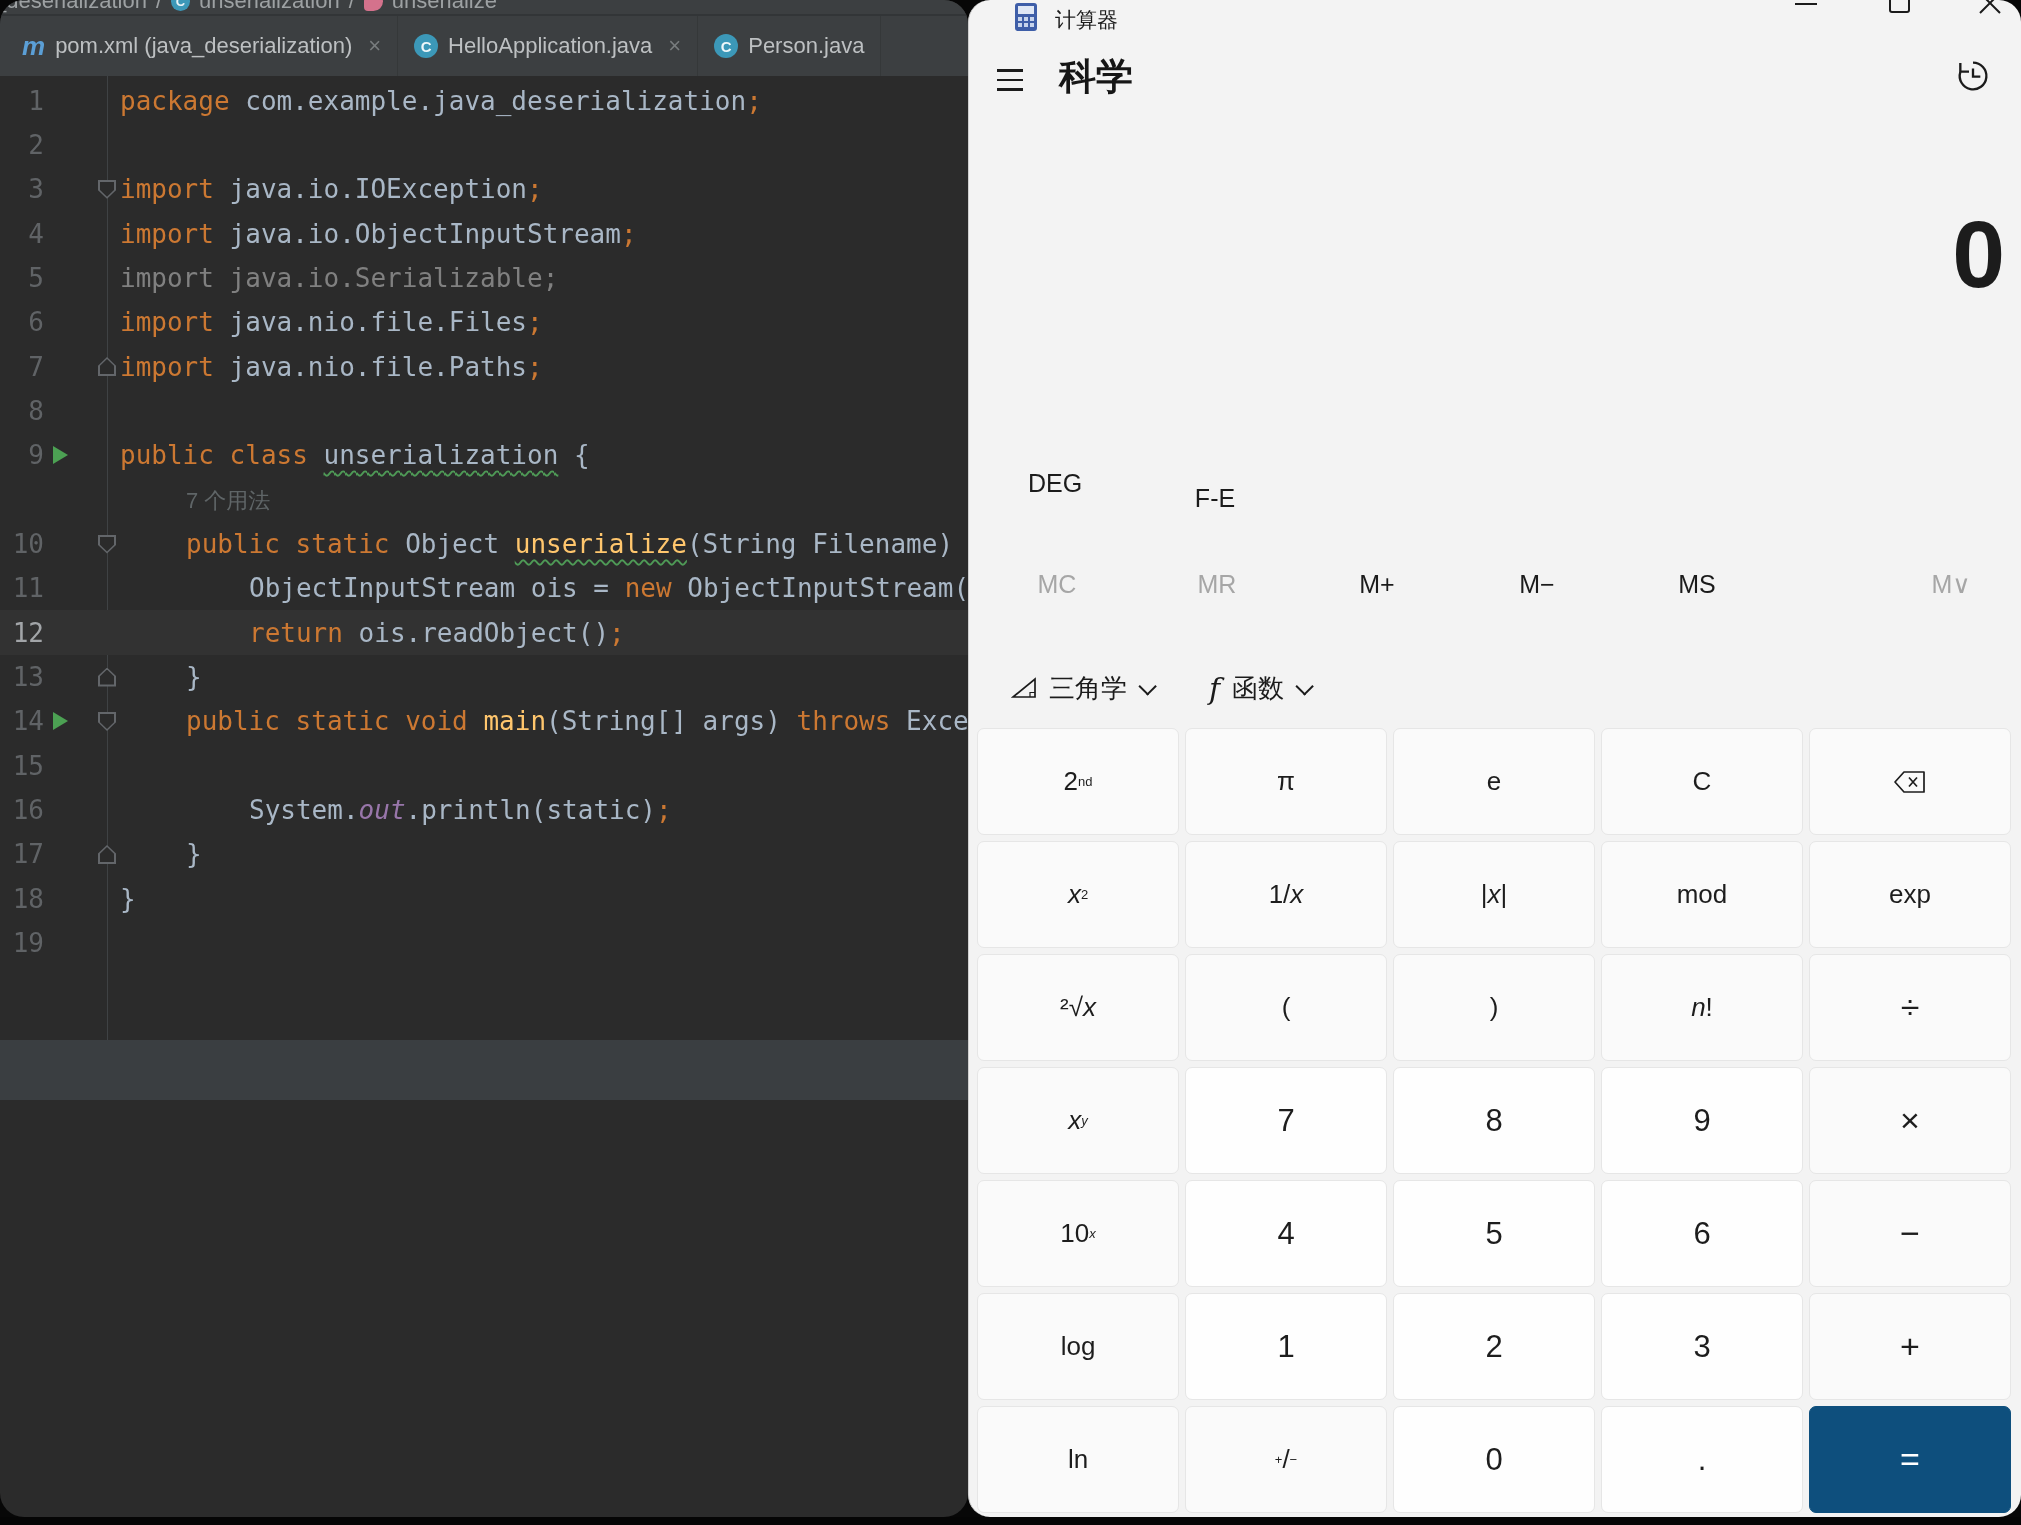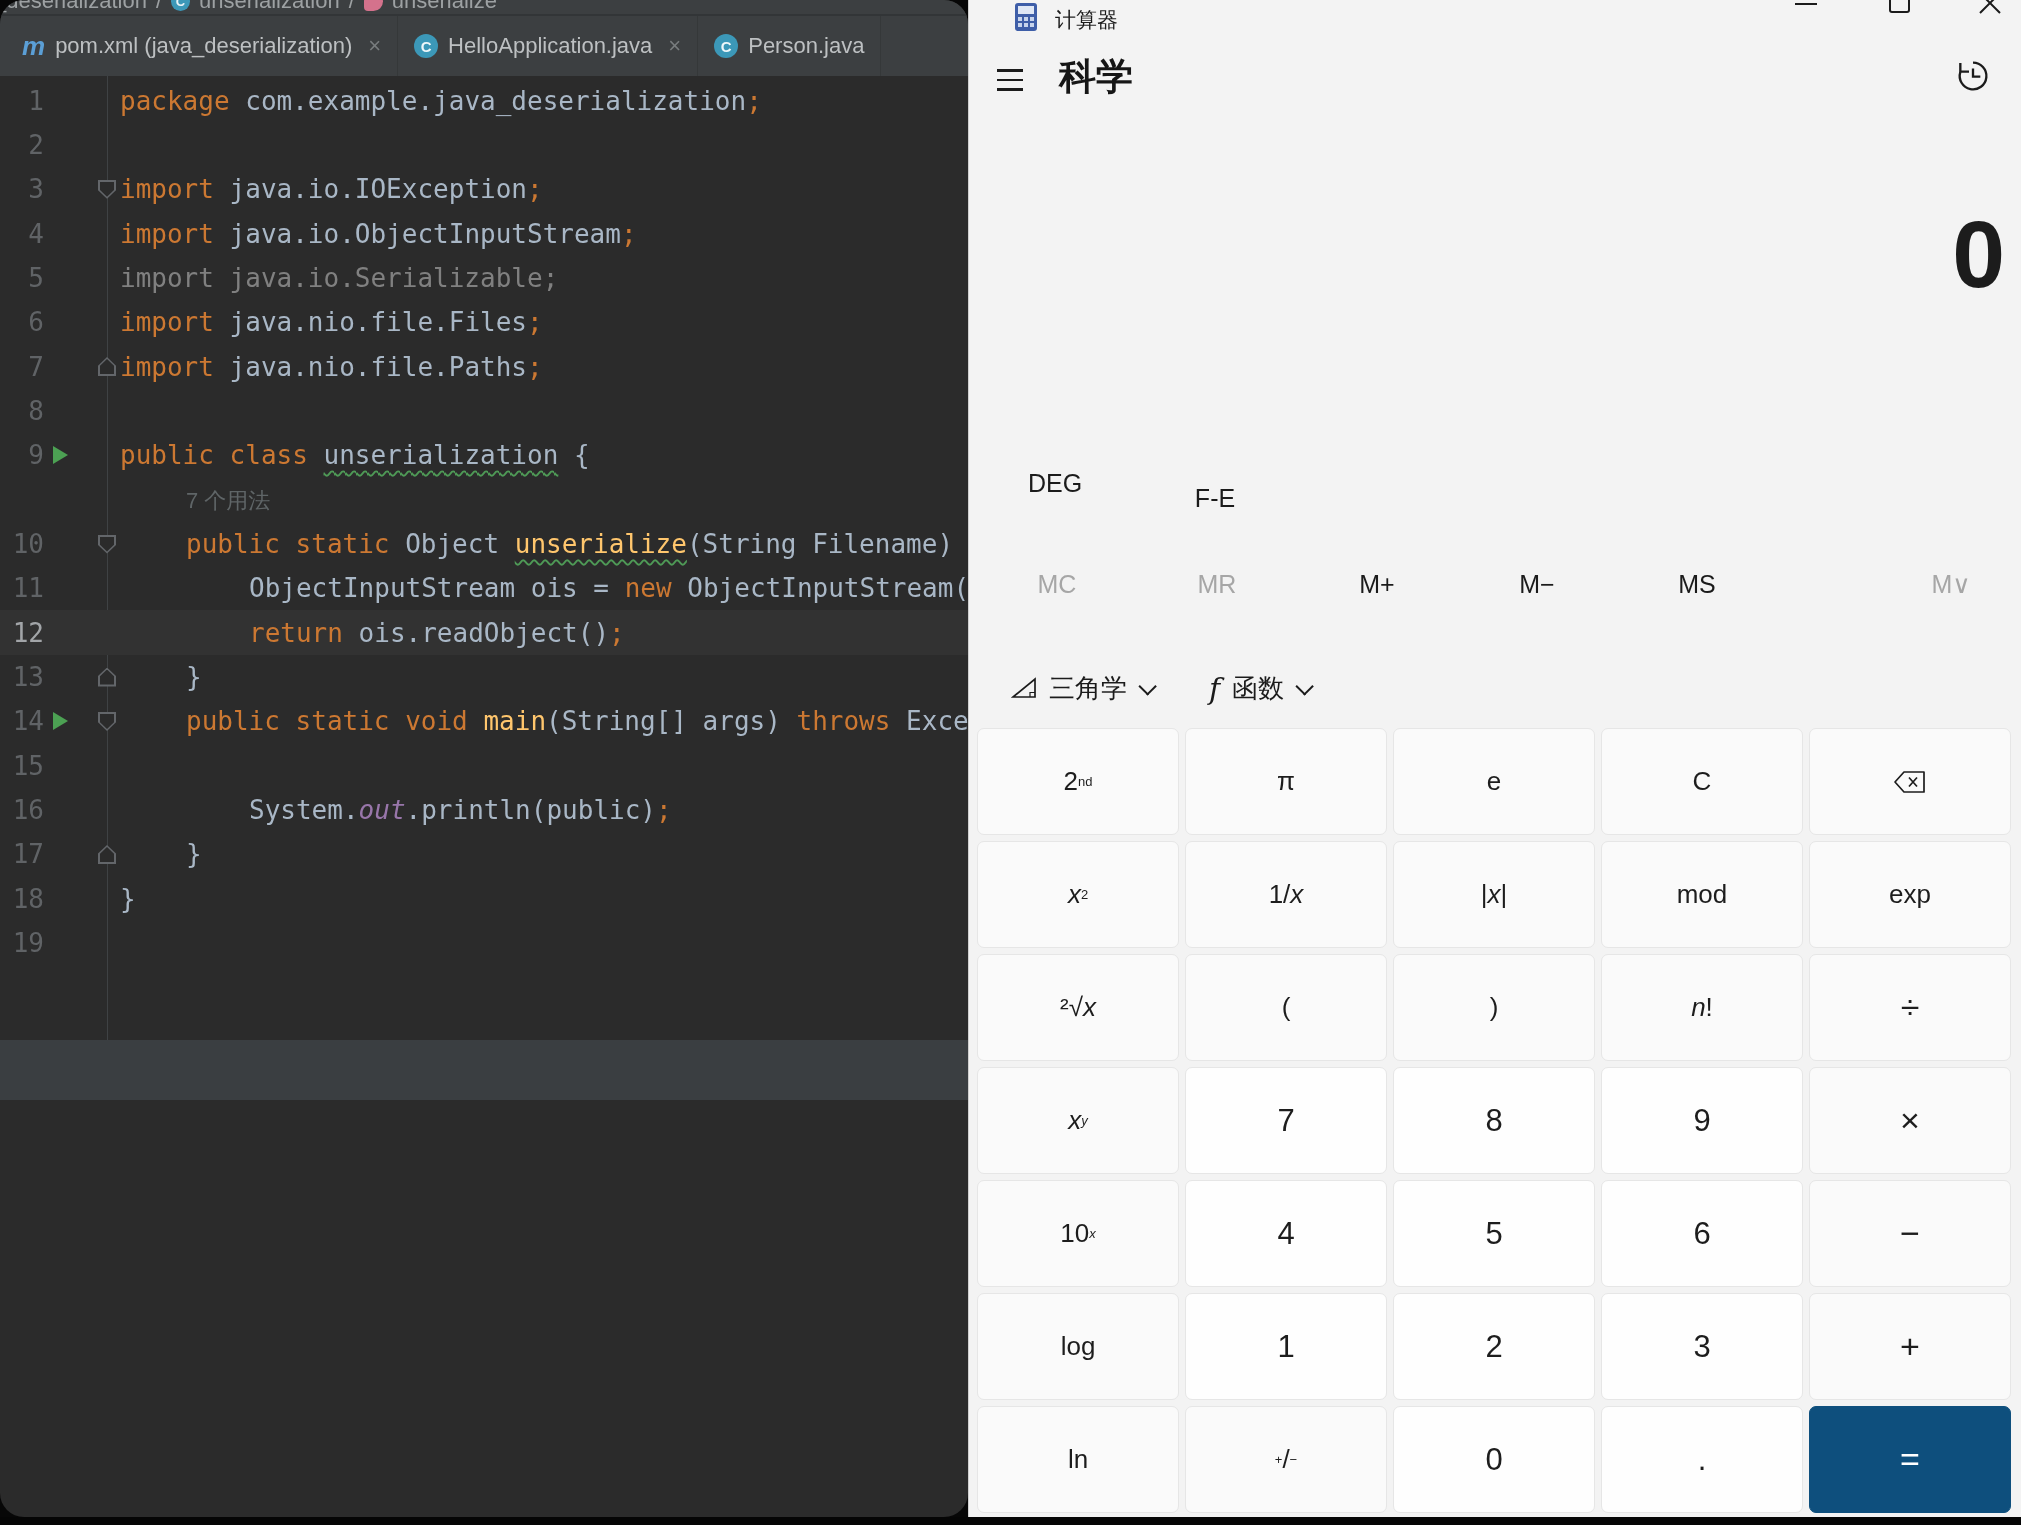--- a/index.html
+++ b/index.html
@@ -39,21 +39,21 @@
   .fold{position:absolute;left:98px;top:13px;width:18px;height:19px;}
   .fold i{position:absolute;display:block;}
   .fold .fo{inset:0;background:#63666a;}
   .fold .fi{inset:2px;background:#2b2b2b;}
   .fold.d .fo,.fold.d .fi{clip-path:polygon(0 0,100% 0,100% 55%,50% 100%,0 55%);}
   .fold.u .fo,.fold.u .fi{clip-path:polygon(0 45%,50% 0,100% 45%,100% 100%,0 100%);}
   #console-band{position:absolute;left:0;top:1040px;width:100%;height:60px;background:#3a3e41;}
   #console{position:absolute;left:0;top:1100px;width:100%;height:417px;background:#2b2b2b;}
   #console .out{position:absolute;left:-5px;top:36px;font-family:"DejaVu Sans Mono",monospace;font-size:26px;color:#bdbdbd;white-space:pre;}
   
-  #calc{position:absolute;left:968px;top:0;width:1053px;height:1517px;background:#f3f3f3;border-left:1px solid #cfcfcf;box-sizing:border-box;color:#1b1b1b;}
+  #calc{position:absolute;left:968px;top:0;width:1053px;height:1517px;background:#f3f3f3;border-left:1px solid #cfcfcf;box-sizing:border-box;color:#1b1b1b;border-radius:22px;}
   #cal-title{position:absolute;left:0;top:0;width:100%;height:46px;}
   #cal-title .appname{position:absolute;left:86px;top:6px;font-size:21px;color:#1b1b1b;}
   #app-icon{position:absolute;left:42px;top:2px;}
   .winbtn{position:absolute;width:60px;height:40px;}
   #btn-min{left:806px;top:0;} #btn-max{left:898px;top:0;} #btn-close{left:990px;top:0;}
   #btn-min .bar{position:absolute;left:20px;top:3px;width:22px;height:2px;background:#1b1b1b;}
   #btn-max .sq{position:absolute;left:22px;top:-8px;width:17px;height:17px;border:2px solid #1b1b1b;border-radius:3px;}
   #btn-close svg{position:absolute;left:18px;top:-10px;}
   #hamburger{position:absolute;left:22px;top:60px;width:40px;height:40px;display:flex;flex-direction:column;justify-content:center;gap:7px;}
   #hamburger i{display:block;width:26px;height:2.5px;background:#1b1b1b;margin-left:6px;}
@@ -196,21 +196,21 @@
             <i class="fo"></i>
             <i class="fi"></i>
           </span>
           <span class="lt" style="left: 186px;"><span class="tk">public static void </span><span class="ty">main</span><span class="tp">(String[] args) </span><span class="tk">throws</span><span class="tp"> Exception {</span></span>
         </div>
         <div class="crow" style="top: 667.25px;">
           <span class="ln">15</span>
         </div>
         <div class="crow" style="top: 711.6px;">
           <span class="ln">16</span>
-          <span class="lt" style="left: 249px;"><span class="tp">System.</span><span class="tv">out</span><span class="tp">.println(public)</span><span class="tk">;</span></span>
+          <span class="lt" style="left: 249px;"><span class="tp">System.</span><span class="tv">out</span><span class="tp">.println(static)</span><span class="tk">;</span></span>
         </div>
         <div class="crow" style="top: 755.95px;">
           <span class="ln">17</span>
           <span class="fold u">
             <i class="fo"></i>
             <i class="fi"></i>
           </span>
           <span class="lt" style="left: 186px;"><span class="tp">}</span></span>
         </div>
         <div class="crow" style="top: 800.3px;">

